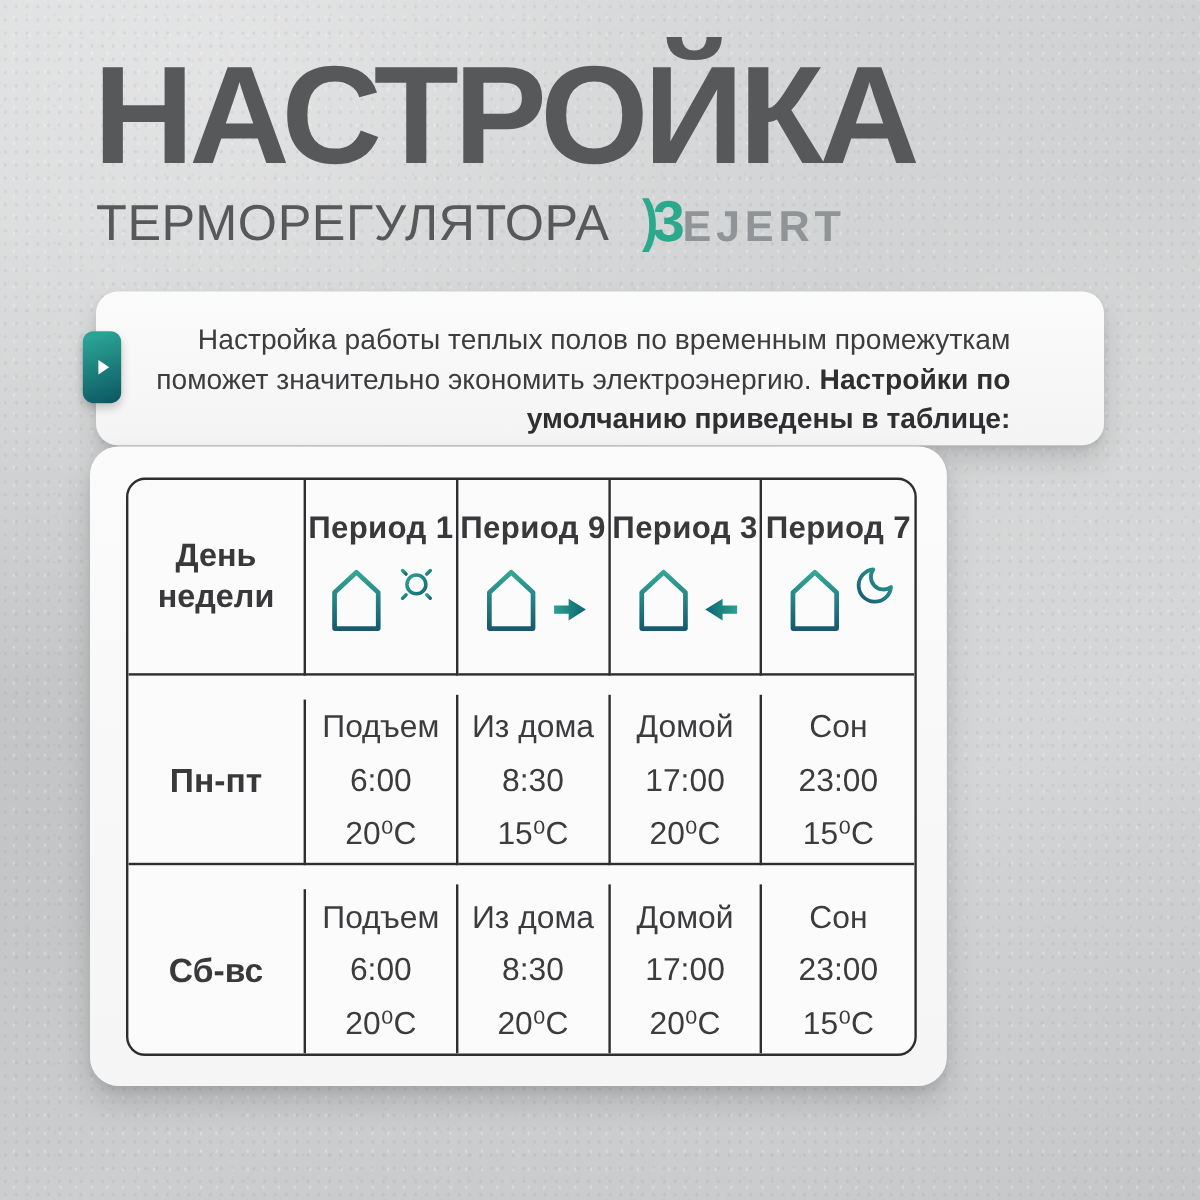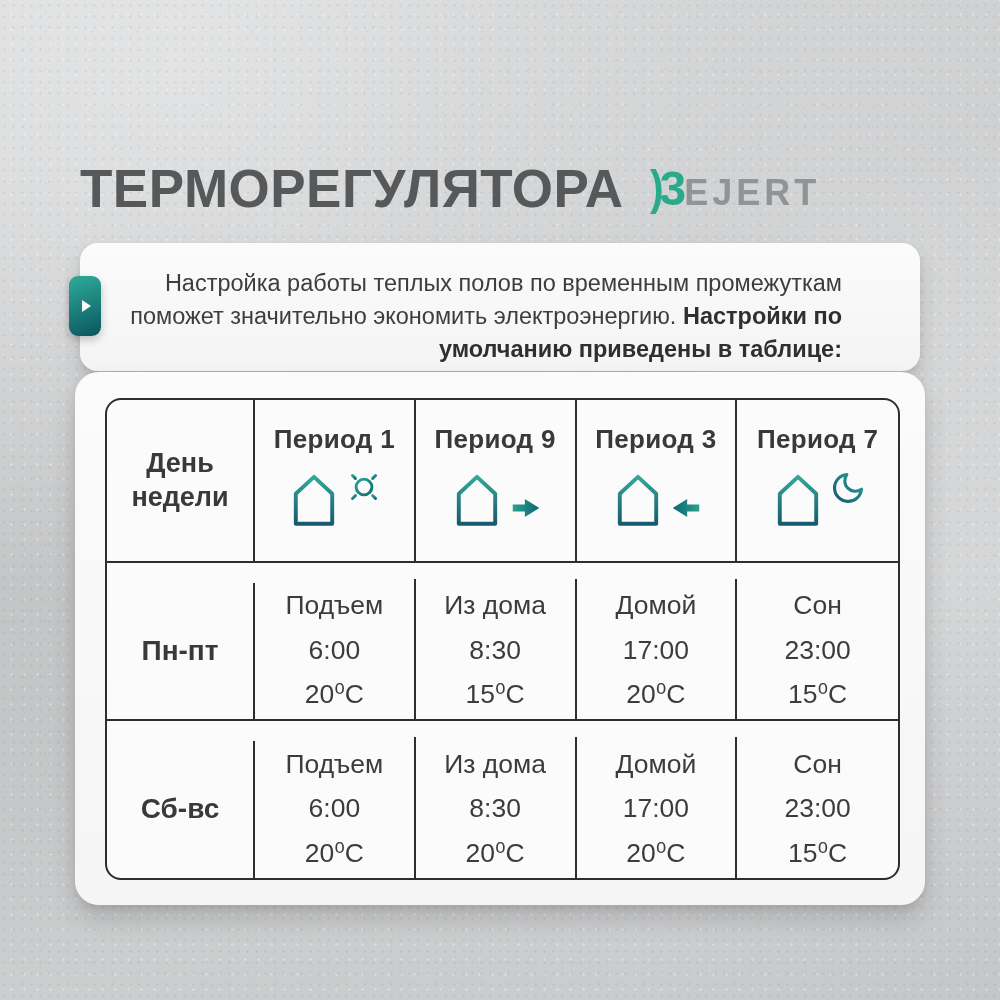--- a/index.html
+++ b/index.html
@@ -28,21 +28,21 @@
   .hero-title{
     position:absolute; left:78px; top:38px;
     font-size:116px; line-height:1.0; font-weight:800;
     letter-spacing:-4px; color:#57585a;
   }
   .hero-subrow{
     position:absolute; left:80px; top:158px;
     display:flex; align-items:center; gap:26px;
   }
   .hero-subtitle{
-    font-size:53px; font-weight:700; letter-spacing:0.5px; color:#57585a;
+    font-size:42px; font-weight:400; letter-spacing:0.5px; color:#57585a;
   }
   .logo{ display:flex; align-items:baseline; font-weight:800; }
   .logo .mark{ color:#2aa98b; font-size:48px; letter-spacing:-3px; }
   .logo .mark-arc{ display:inline-block; transform:scaleX(.85) translateY(-1px); margin-right:-3px;}
   .logo .rest{ color:#919496; font-size:36px; letter-spacing:4px; margin-left:1px; }
 
   
   .intro-card{
     position:absolute; left:80px; top:243px; width:840px; height:128px;
     background:linear-gradient(180deg,#fbfbfb,#f4f4f5);
@@ -63,21 +63,21 @@
     border-left:9px solid #ffffff;
   }
   .intro-text{
     position:absolute; left:50px; top:24px; width:712px;
     font-size:23.5px; line-height:1.4; color:#3d3d3f;
   }
   .intro-text strong{ font-weight:700; color:#2f2f31; }
 
   
   .table-card{
-    position:absolute; left:75px; top:372px; width:850px; height:533px;
+    position:absolute; left:75px; top:372px; width:714px; height:533px;
     background:linear-gradient(180deg,#fbfbfb,#f5f5f6);
     border-radius:24px;
     box-shadow:0 14px 26px rgba(0,0,0,.14), 0 4px 8px rgba(0,0,0,.08);
   }
   .grid{
     position:absolute; left:30px; right:25px; top:26px; bottom:25px;
     display:grid;
     grid-template-columns:148px 1fr 1fr 1fr 1fr;
     grid-template-rows:163px 1fr 1fr;
     border:2.5px solid #2e2e30; border-radius:16px; overflow:hidden;
@@ -99,20 +99,21 @@
 
   .day-cell{ font-size:28px; font-weight:700; color:#39393b;margin-top:20px; }
   .data-cell{ gap:18px; font-size:26.5px; color:#3c3c3e; line-height:1; padding-top:2px;margin-top:16px; }
 </style>
 </head>
 <body>
 
 <div class="canvas">
   <div class="texture"></div>
 
+  <h1 class="hero-title">НАСТРОЙКА</h1>
   <div class="hero-subrow">
     <h2 class="hero-subtitle">ТЕРМОРЕГУЛЯТОРА</h2>
     <div class="logo">
       <span class="mark mark-arc">)</span>
       <span class="mark">3</span>
       <span class="rest">EJERT</span>
     </div>
   </div>
 
   <section class="intro-card">

